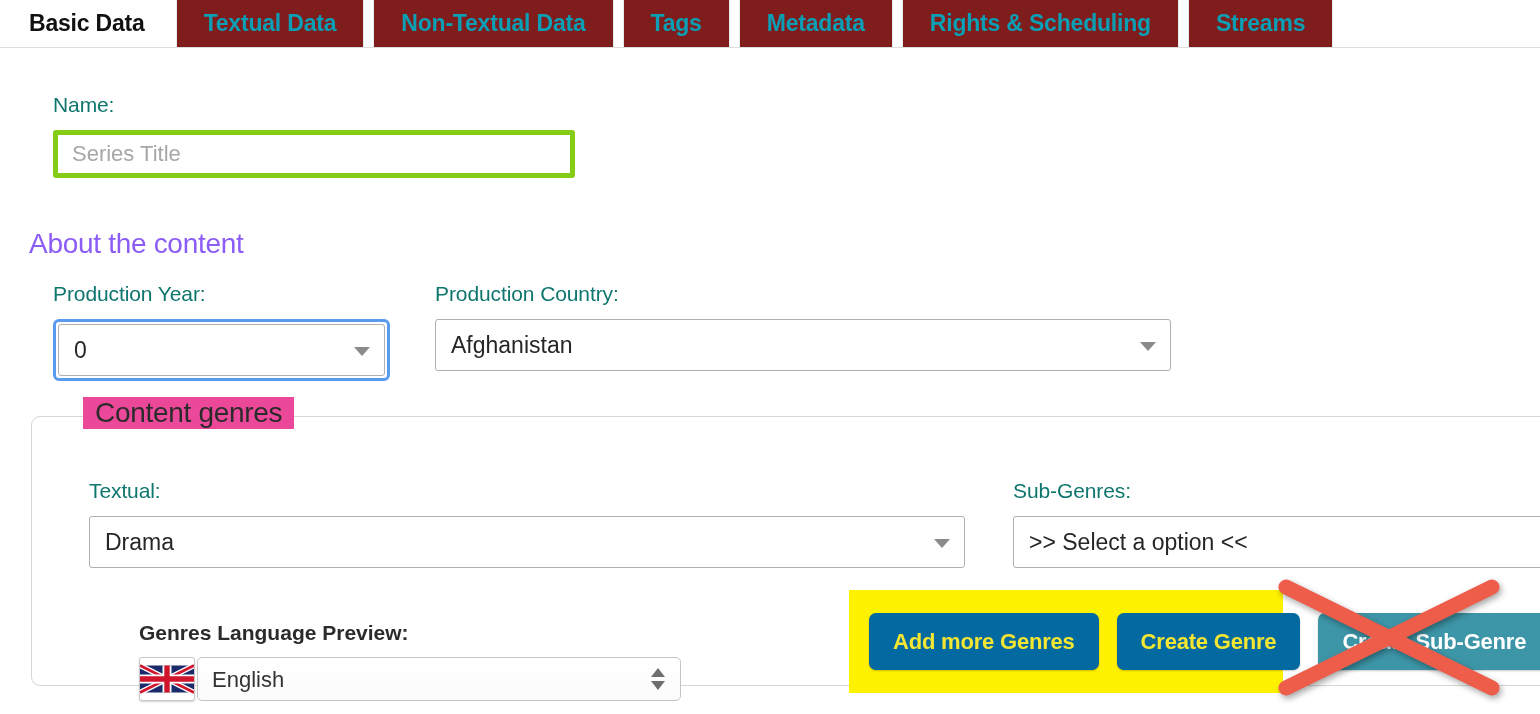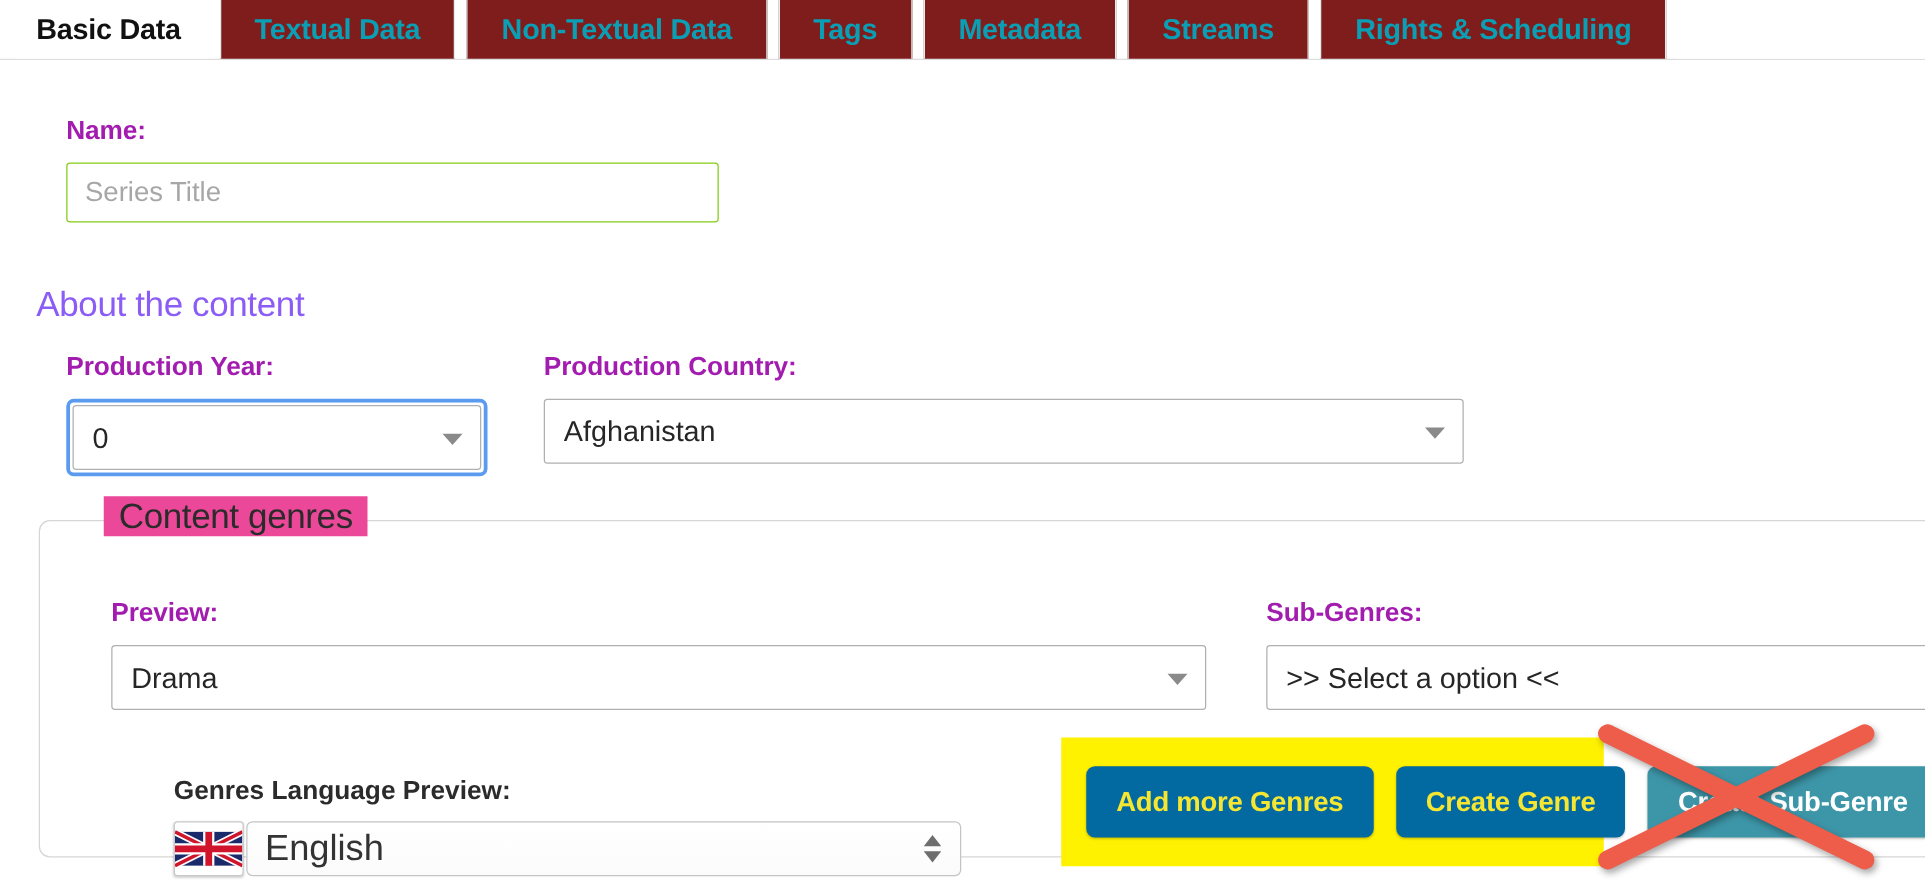--- a/index.html
+++ b/index.html
@@ -63,29 +63,29 @@
 
   
   #name-block {
     position: absolute;
     left: 53px;
     top: 93px;
     width: 560px;
   }
   .field-label {
     font-size: 21px;
-    font-weight: bold;
-    color: #a21caf;
+    font-weight: normal;
+    color: #0f766e;
     margin: 0 0 13px 0;
     letter-spacing: -0.1px;
   }
   #name-input {
     width: 522px;
     height: 48px;
-    border: 1px solid #84cc16;
+    border: 5px solid #84cc16;
     border-radius: 3px;
     background: #ffffff;
     font-family: "Liberation Sans", sans-serif;
     font-size: 22px;
     color: #333333;
     padding: 0 14px;
     outline: none;
   }
   #name-input::placeholder { color: #a7a7a7; }
 
@@ -188,23 +188,23 @@
     border: 1px solid #c9c9c9;
     border-radius: 3px;
     background: #ffffff;
     box-shadow: 0 1px 2px rgba(0,0,0,0.18);
     overflow: hidden;
     flex: 0 0 auto;
   }
   #uk-flag svg { display: block; }
   #lang-shell { margin-left: 2px; }
   #lang-select {
-    width: 572px;
+    width: 484px;
     height: 44px;
-    font-size: 29px;
+    font-size: 22px;
     padding: 0 40px 0 14px;
     border: 1px solid #c4c4c4;
     border-radius: 5px;
     background: linear-gradient(#ffffff, #fbfbfb);
     color: #333333;
   }
   .spinner {
     position: absolute;
     right: 16px;
     top: 50%;
@@ -289,24 +289,24 @@
   <div class="tab inactive">
     <span>Non-Textual Data</span>
   </div>
   <div class="tab inactive">
     <span>Tags</span>
   </div>
   <div class="tab inactive">
     <span>Metadata</span>
   </div>
   <div class="tab inactive">
+    <span>Rights &amp; Scheduling</span>
+  </div>
+  <div class="tab inactive">
     <span>Streams</span>
-  </div>
-  <div class="tab inactive">
-    <span>Rights &amp; Scheduling</span>
   </div>
   <div id="tab-filler"></div>
 </div>
 
 <div id="name-block">
   <div class="field-label">Name:</div>
   <input id="name-input" type="text" placeholder="Series Title" style="">
 </div>
 
 <div id="about-heading">About the content</div>
@@ -330,21 +330,21 @@
       <option>Afghanistan</option>
     </select>
     <span class="caret"></span>
   </div>
 </div>
 
 <div id="genres-fieldset">
   <div id="genres-legend">Content genres</div>
 
   <div id="genres-block">
-    <div class="field-label">Preview:</div>
+    <div class="field-label">Textual:</div>
     <div class="select-shell">
       <select class="sel" id="genres-select">
         <option>Drama</option>
       </select>
       <span class="caret"></span>
     </div>
   </div>
 
   <div id="subgenres-block">
     <div class="field-label">Sub-Genres:</div>

